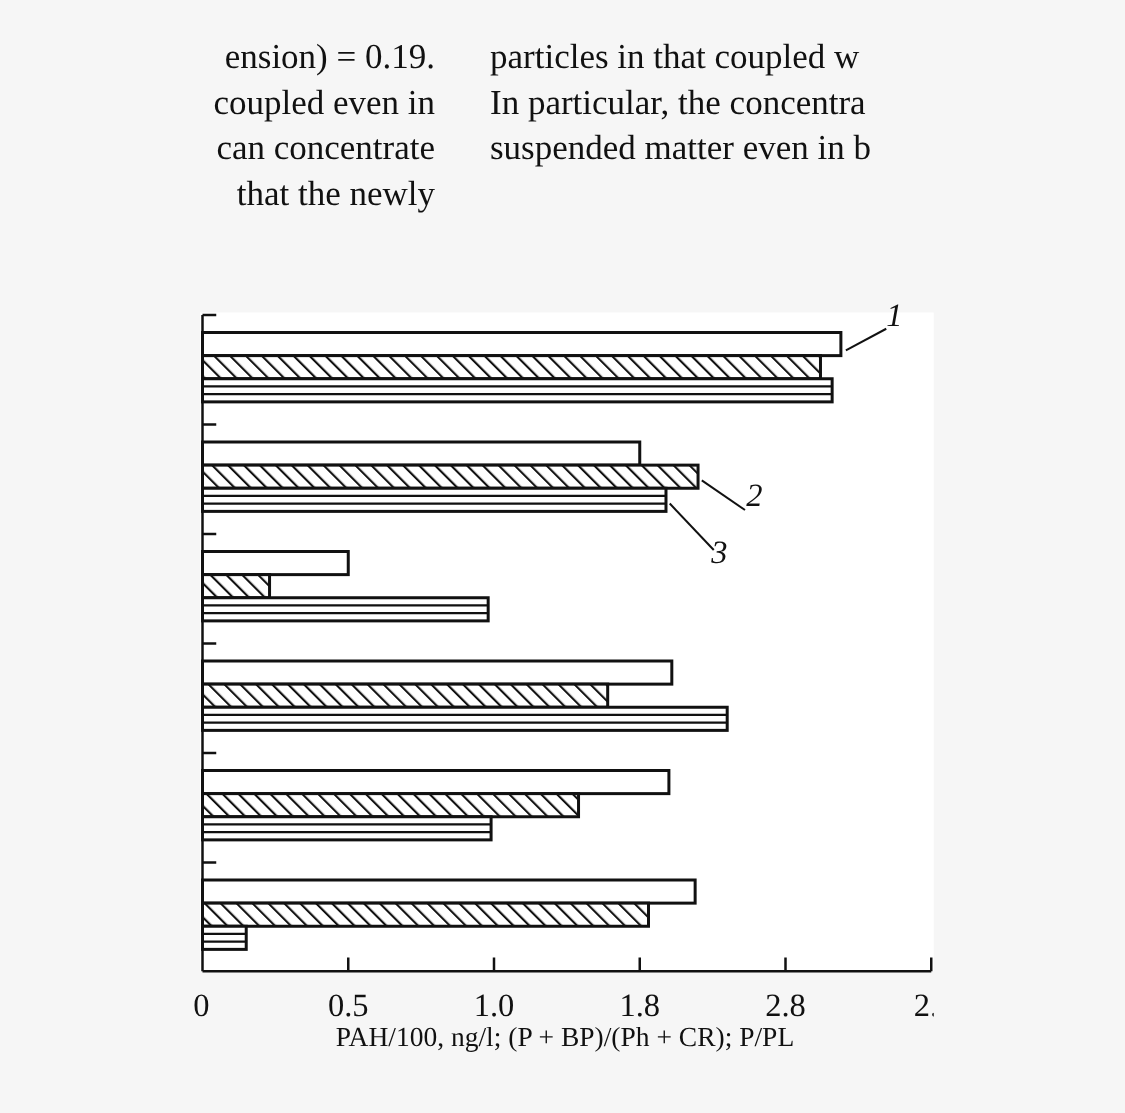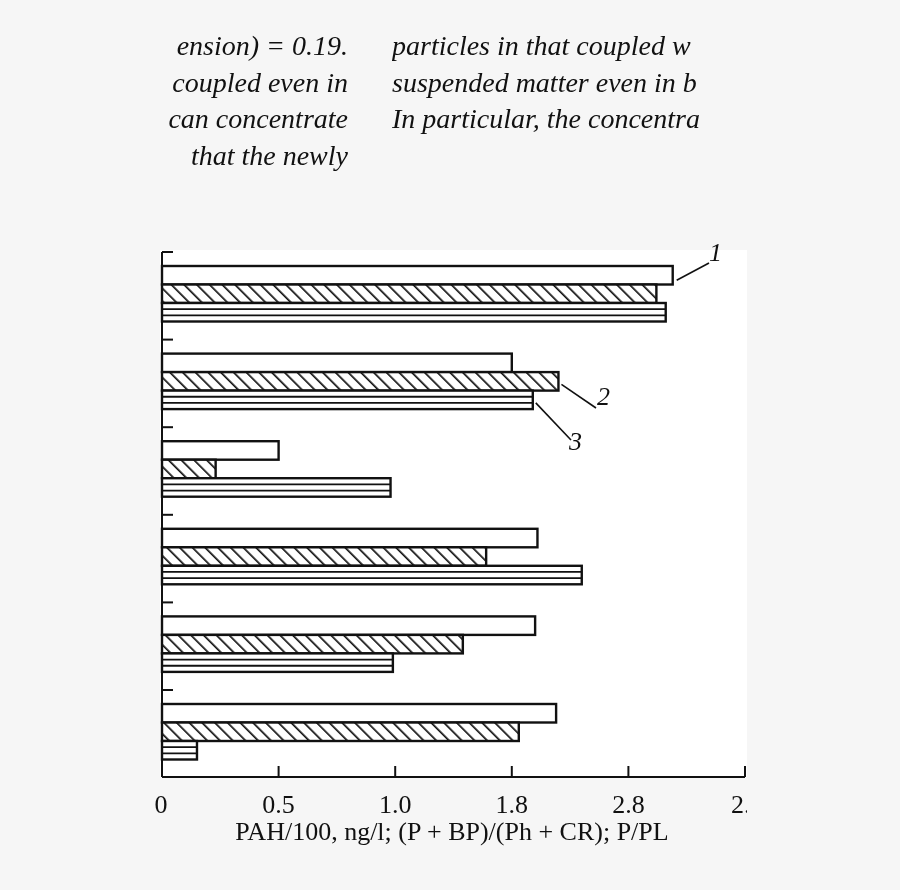--- a/index.html
+++ b/index.html
@@ -1,41 +1,41 @@
 <!DOCTYPE html>
 <html><head>
 <meta charset="utf-8">
 <style>
   html, body { margin:0; padding:0; }
   body { width:900px; height:890px; background:#f6f6f6; position:relative; overflow:hidden;
          font-family:"Liberation Serif", "DejaVu Serif", serif; color:#111; }
   .textcol { position:absolute; top:28px; font-size:28px; line-height:36.5px; white-space:nowrap; overflow:hidden; }
-  .textcol .line { display:block; height:36.5px;font-style:italic; }
+  .textcol .line { display:block; height:36.5px; }
   #col-left { left:150px; width:198px; }
   #col-left .line { text-align:right; }
   #col-right { left:392px; width:356px; }
   .plot { position:absolute; left:160px; top:250px; width:587px; height:527px; background:#fff; }
   svg.chart { position:absolute; left:0; top:0; }
   .tick-label { position:absolute; top:790px; font-size:26px; transform:translateX(-50%); white-space:nowrap; }
-  .xlabel { position:absolute; top:817px; left:452px; transform:translateX(-50%); font-size:26px; white-space:nowrap; }
+  .xlabel { position:absolute; top:817px; left:452px; transform:translateX(-50%); font-size:22px; white-space:nowrap; }
   .series-label { position:absolute; font-size:26px; font-style:italic; }
 </style>
 </head>
 <body>
 
 <div id="col-left" class="textcol">
   <span class="line">ension) = 0.19.</span>
   <span class="line">coupled even in</span>
   <span class="line">can concentrate</span>
   <span class="line">that the newly</span>
 </div>
 <div id="col-right" class="textcol">
   <span class="line">particles in that coupled w</span>
+  <span class="line">In particular, the concentra</span>
   <span class="line">suspended matter even in b</span>
-  <span class="line">In particular, the concentra</span>
 </div>
 
 <div class="plot"></div>
 
 <svg class="chart" id="chart-svg" width="900" height="890">
   <defs>
     <pattern id="hatch" patternUnits="userSpaceOnUse" width="9" height="9" patternTransform="rotate(-45)">
       <rect width="9" height="9" fill="#fff"></rect>
       <line x1="0" y1="0" x2="0" y2="9" stroke="#111" stroke-width="3.4"></line>
     </pattern>

